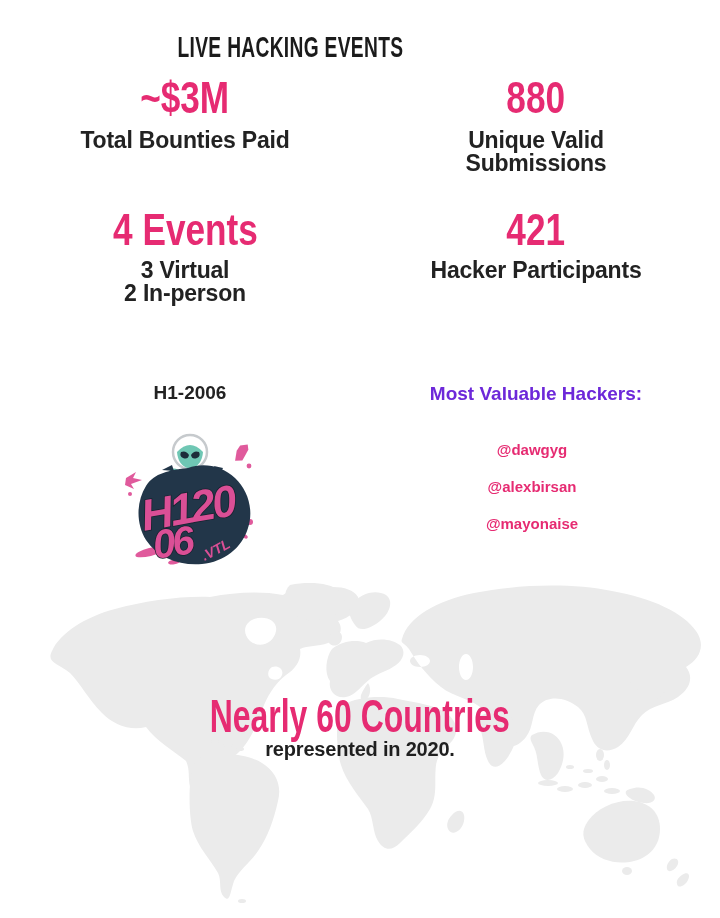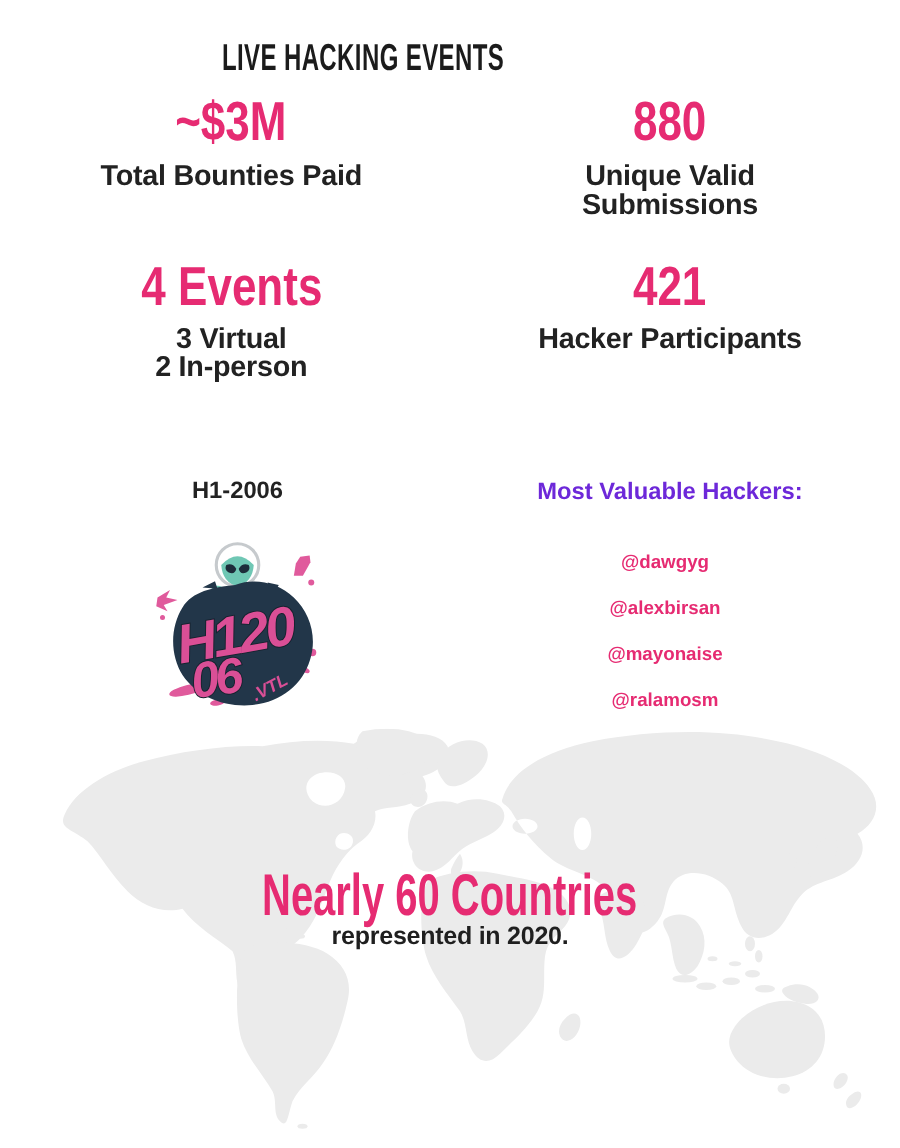--- a/index.html
+++ b/index.html
@@ -109,21 +109,20 @@
     <text x="56" y="130" text-anchor="middle" font-family="Liberation Sans, sans-serif" font-weight="bold" font-style="italic" font-size="40" letter-spacing="-3" fill="#da4f96" stroke="#17222e" stroke-width="1.5" paint-order="stroke" transform="rotate(-8 56 130)">06</text>
     <text x="100" y="128" text-anchor="middle" font-family="Liberation Sans, sans-serif" font-weight="bold" font-style="italic" font-size="14" fill="#da4f96" transform="rotate(-28 100 128)">.VTL</text>
   </svg>
 </div>
 
 <div class="abs mvh-head center">Most Valuable Hackers:</div>
 <div class="abs handles">
   <div class="handle">@dawgyg</div>
   <div class="handle">@alexbirsan</div>
   <div class="handle">@mayonaise</div>
-  <div class="handle">@ralamosm</div>
 </div>
 
 <div class="abs map-box">
   <svg width="720" height="335" viewBox="0 0 720 335">
     <g fill="#ebebeb" fill-rule="evenodd">
 
       <path d="M52,68 C60,50 85,34 115,26 C145,18 180,13 210,14 C235,9 262,8 283,12 C292,6 306,3 318,6 C334,2 352,4 358,14 C362,24 352,34 338,38 C344,46 340,56 328,60 C318,64 308,62 300,66 C302,76 296,86 286,92 C278,98 270,108 264,122 C258,138 252,156 240,168 C230,178 220,180 214,176 C212,186 208,198 202,206 C198,212 192,212 190,204 C188,194 190,186 186,178 C174,168 156,158 146,144 C130,148 114,142 102,130 C88,116 80,100 70,90 C58,80 46,80 52,68 Z
                M254,36 C266,32 278,38 276,48 C274,60 260,66 250,58 C242,50 244,40 254,36 Z
                M272,84 c6,-2 12,2 10,8 c-2,6 -10,6 -13,2 c-2,-4 0,-8 3,-10 Z"></path>
 

